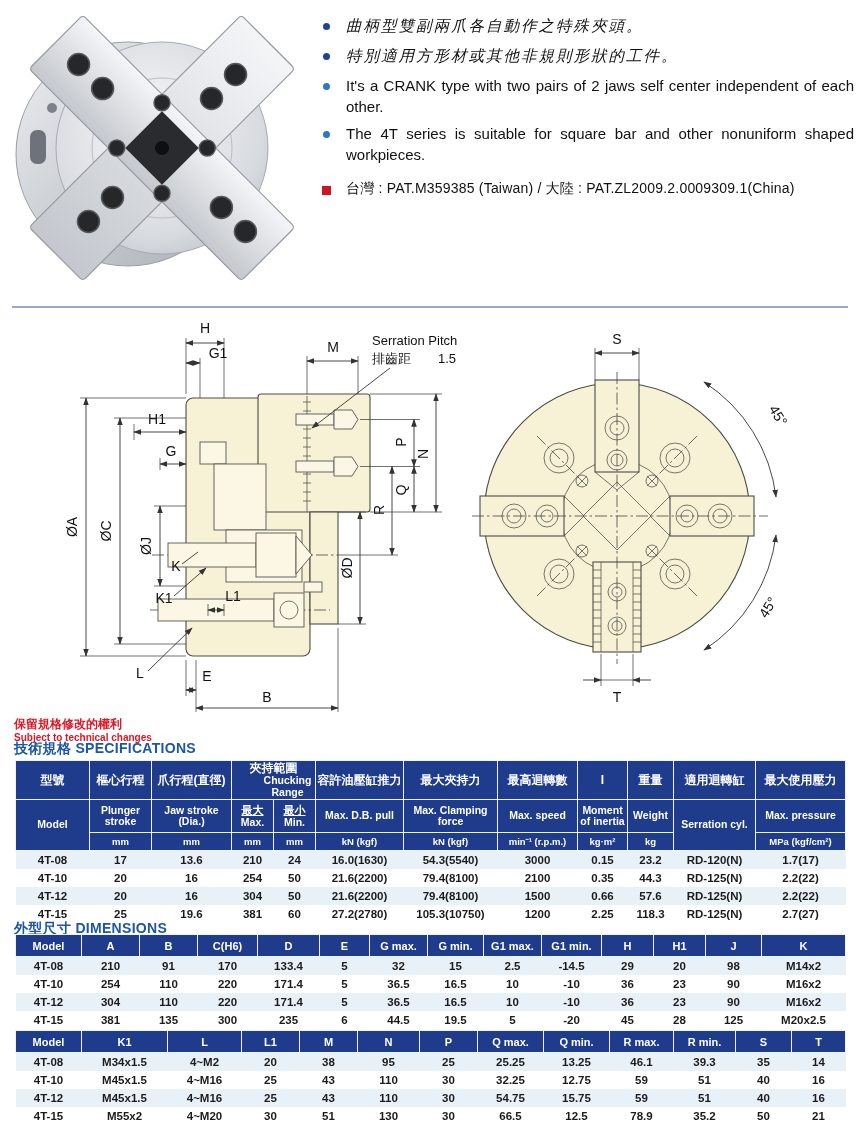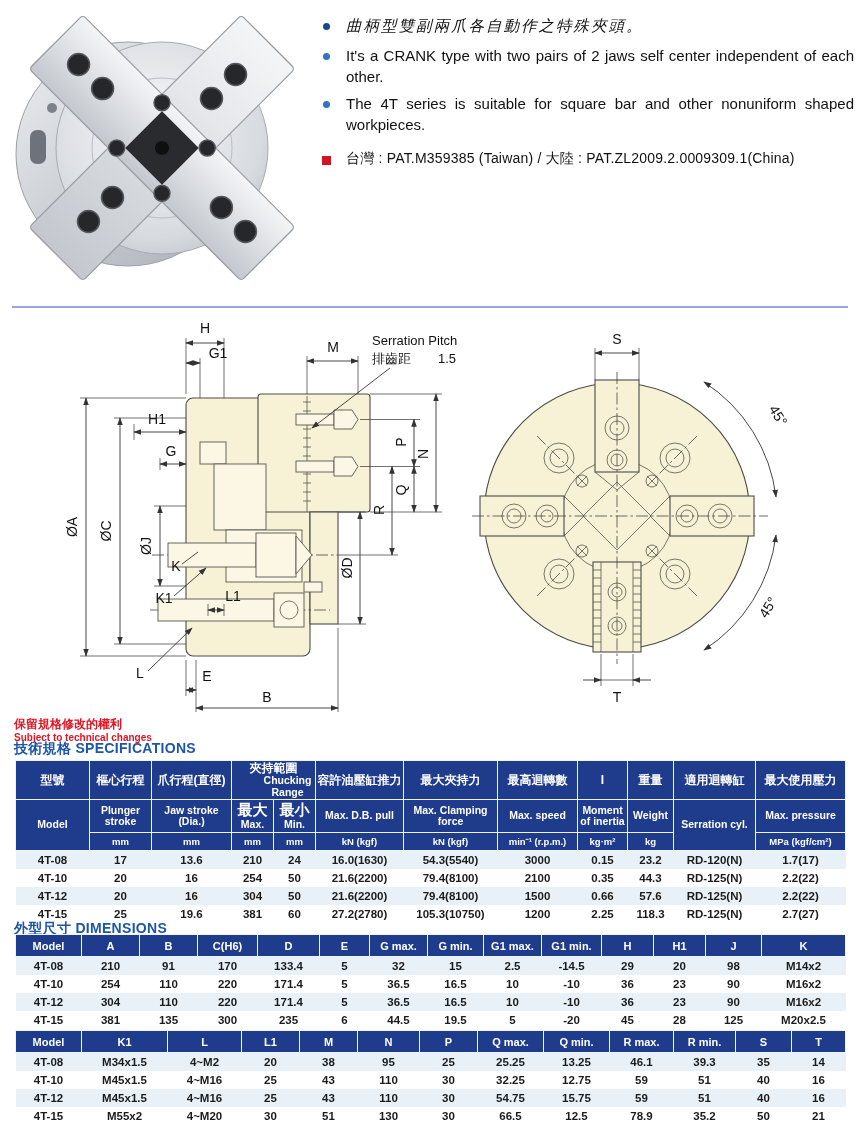--- a/index.html
+++ b/index.html
@@ -41,21 +41,21 @@
   }
   table.dt td{
     text-align:center;vertical-align:middle;font-size:11.5px;font-weight:bold;
     color:#1b1b1b;height:18px;padding:0;border:none;
   }
   tr.alt{background:#e9f1f8;}
   .spec{top:760px;}
   .spec .r1 th{font-size:12px;height:26px;line-height:1.1;}
   .spec .r1 .ensub{font-size:10.5px;font-weight:bold;display:block;margin-left:28px;}
   .spec .r2 th{font-size:10.5px;height:30px;line-height:1.12;}
-  .spec .r2 .zhsub{font-size:15px;display:block;}
+  .spec .r2 .zhsub{font-size:11px;display:block;text-decoration:underline;}
   .spec .r3 th{font-size:9.5px;height:15px;}
   .dim1{top:934px;}
   .dim2{top:1030px;}
   .dim1 th,.dim2 th{font-size:11px;height:19px;}
   .dim1 td,.dim2 td{height:17.5px;}
   
   .outl{fill:#f7f2d5;stroke:#4c4c45;stroke-width:1.1;}
   .det{fill:#fbf7e4;stroke:#55554e;stroke-width:0.9;}
   .thin{fill:none;stroke:#55554e;stroke-width:0.8;}
   .dim{stroke:#333;stroke-width:0.9;fill:none;}
@@ -110,20 +110,24 @@
       <circle cx="150" cy="136" r="7" fill="#0e0f10"></circle>
     </g>
   </svg>
 </div>
 
 <div class="intro">
   <ul>
     <li class="li-zh">
       <span class="dot dot-navy"></span>
       <span>曲柄型雙副兩爪各自動作之特殊夾頭。</span>
+    </li>
+    <li class="li-zh">
+      <span class="dot dot-navy"></span>
+      <span>特別適用方形材或其他非規則形狀的工件。</span>
     </li>
     <li class="li-en">
       <span class="dot dot-blue"></span>
       <span>It's a CRANK type with two pairs of 2 jaws self center independent of each other.</span>
     </li>
     <li class="li-en">
       <span class="dot dot-blue"></span>
       <span>The 4T series is suitable for square bar and other nonuniform shaped workpieces.</span>
     </li>
   </ul>

